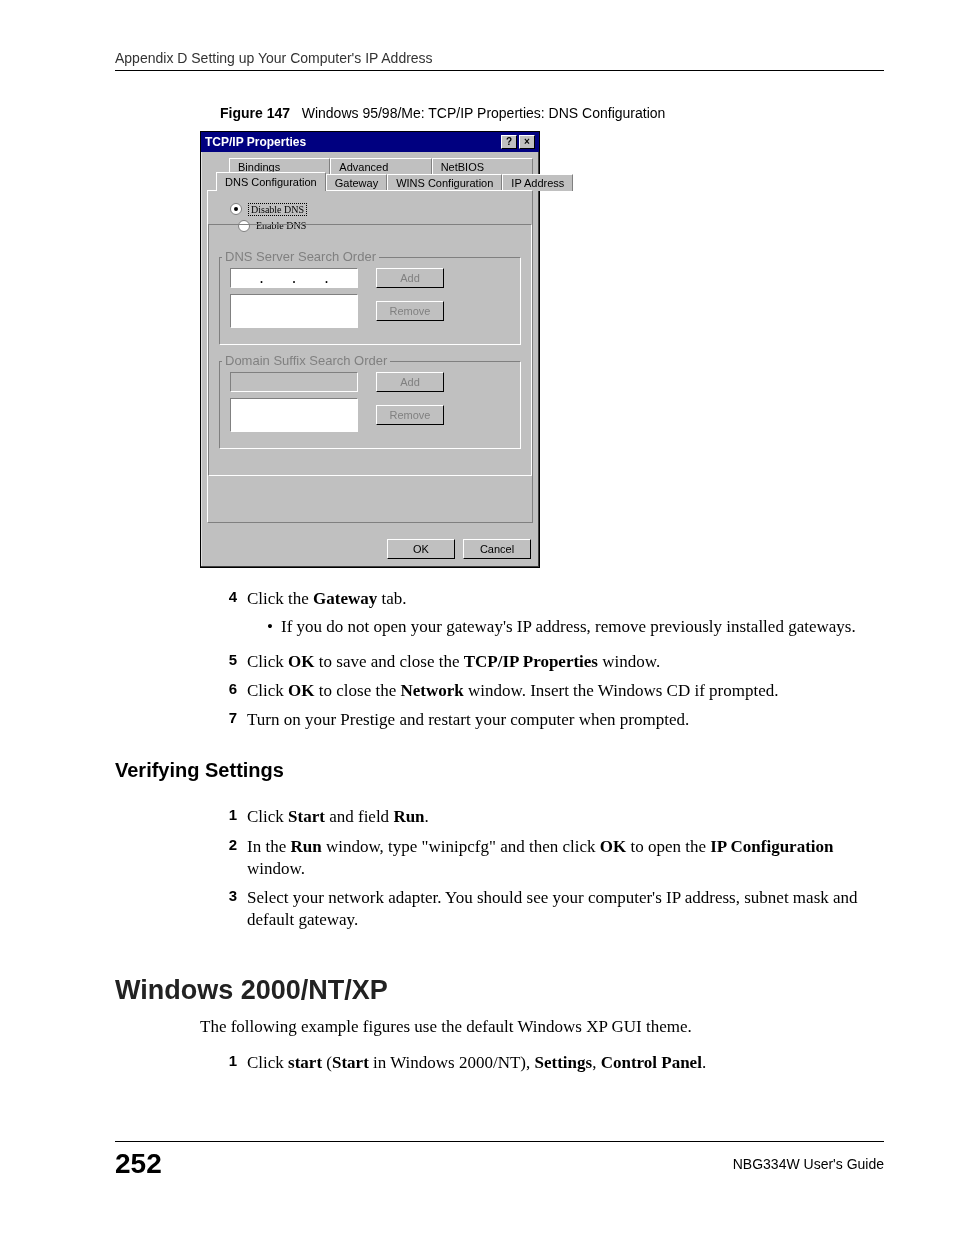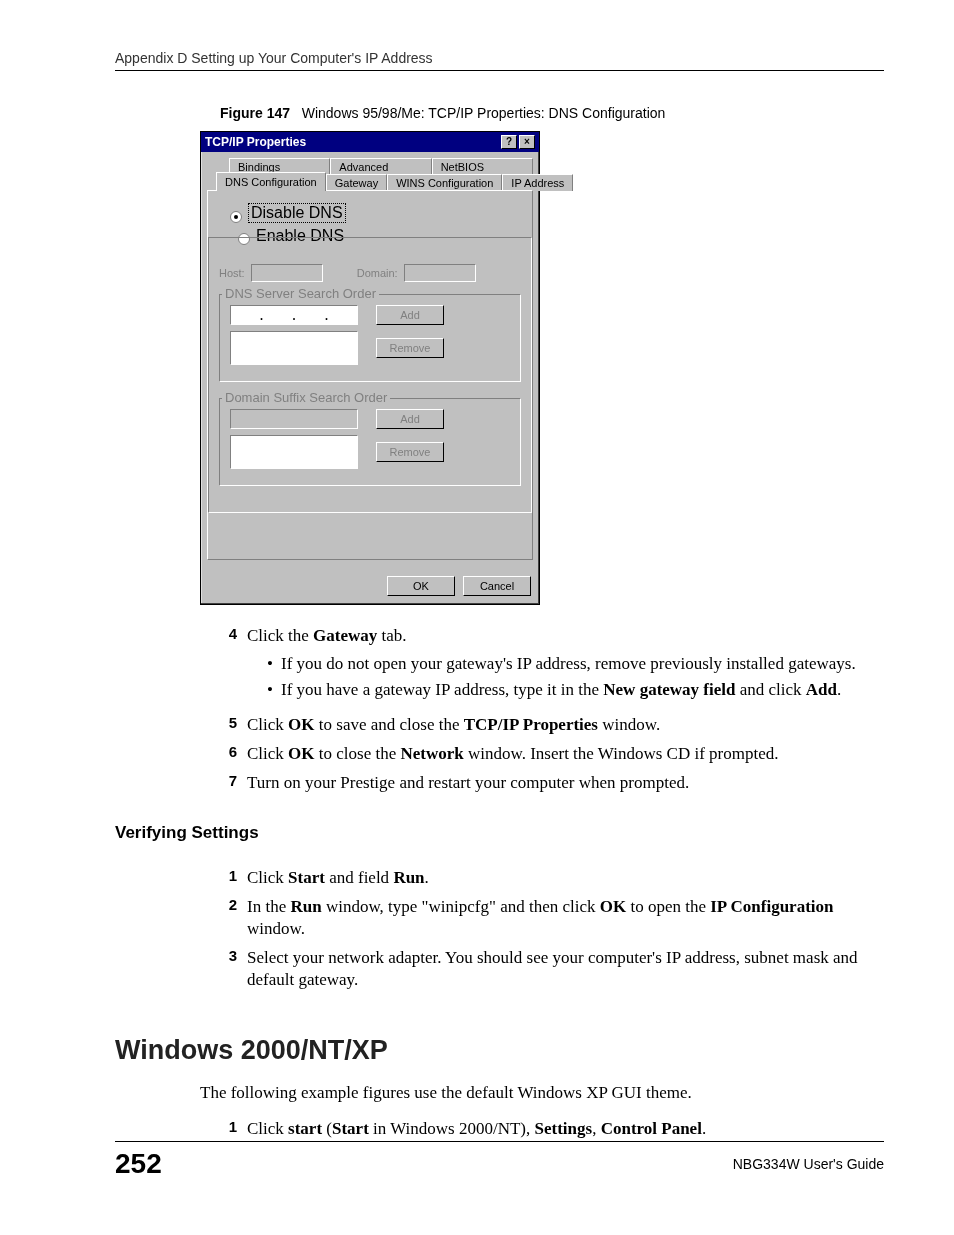--- a/index.html
+++ b/index.html
@@ -100,22 +100,22 @@
     border-right: 1px solid #808080;
     border-bottom: 1px solid #808080;
     padding: 12px 10px 18px 10px;
     background: #c0c0c0;
     min-height: 300px;
     position: relative;
     top: -2px;
   }
   .radio-row {
     display: flex;
-    align-items: flex-end;
-    font-family: Liberation Sans, sans-serif; font-size: 16px;
+    align-items: flex-start;
+    font-family: Liberation Serif, serif; font-size: 10px;
     margin-bottom: 4px;
     color: #000;
   }
   .radio-mark {
     width: 12px; height: 12px;
     border-radius: 50%;
     border: 1px solid #808080;
     background: #fff;
     margin-right: 6px;
     display: flex; align-items: center; justify-content: center;
@@ -254,34 +254,34 @@
     font-size: 17px;
     line-height: 1.3;
   }
   .bullet::before {
     content: "•";
     width: 14px;
     flex-shrink: 0;
   }
   h3.sub {
     font-family: Arial, sans-serif;
-    font-size: 17px;
+    font-size: 20px;
     font-weight: bold;
     margin-left: 45px;
     margin-top: 28px;
     margin-bottom: 24px;
   }
   h2.main {
     font-family: Arial, sans-serif;
     font-size: 27px;
     font-weight: bold;
     color: #222;
     margin-left: 45px;
     margin-top: 44px;
-    margin-bottom: 16px;
+    margin-bottom: 10px;
   }
   .para {
     margin-left: 130px;
     font-size: 17px;
     margin-bottom: 14px;
     line-height: 1.3;
   }
   .footer {
     position: absolute;
     bottom: 55px;
@@ -341,26 +341,20 @@
               <div class="dot"></div>
             </div>
           <span class="selected-box">Disable DNS</span>
         </div>
         <div class="radio-row" style="margin-left:20px;">
           <div class="radio-mark"></div>
           <span>Enable DNS</span>
         </div>
 
         <div class="groupbox" style="border-top:none; margin-left:-10px; margin-right:-10px; position:relative; top:-12px; border-top:1px solid #808080; padding-top:20px;">
-          <div class="form-row" style="margin-top:6px;">
-            <span class="dim">Host:</span>
-            <div class="wfield" style="width:72px"></div>
-            <span class="dim" style="margin-left:28px">Domain:</span>
-            <div class="wfield" style="width:72px"></div>
-          </div>
 
           <div class="groupbox" style="margin-top:12px;">
             <div class="groupbox-label">DNS Server Search Order</div>
             <div class="section-row">
               <div class="ipfield">
                 <div class="oct"></div>
                   <div class="sep">.</div>
                 <div class="oct"></div>
                   <div class="sep">.</div>
                 <div class="oct"></div>
@@ -397,25 +391,20 @@
 
   <div class="ol">
     <div class="ol-item">
       <div class="ol-num">4</div>
       <div class="ol-body">
         <span>Click the </span><span class="b">Gateway</span><span> tab.</span>
         <div class="bullets">
           <div class="bullet">
               <span>If you do not open your gateway's IP address, remove previously installed gateways.</span>
             </div>
-          <div class="bullet">
-            <span>
-              <span>If you have a gateway IP address, type it in the </span><span class="b">New gateway field</span><span> and click </span><span class="b">Add</span><span>.</span>
-            </span>
-          </div>
         </div>
       </div>
     </div>
     <div class="ol-item">
       <div class="ol-num">5</div>
       <div class="ol-body">
         <span>Click </span><span class="b">OK</span><span> to save and close the </span><span class="b">TCP/IP Properties</span><span> window.</span>
       </div>
     </div>
     <div class="ol-item">

